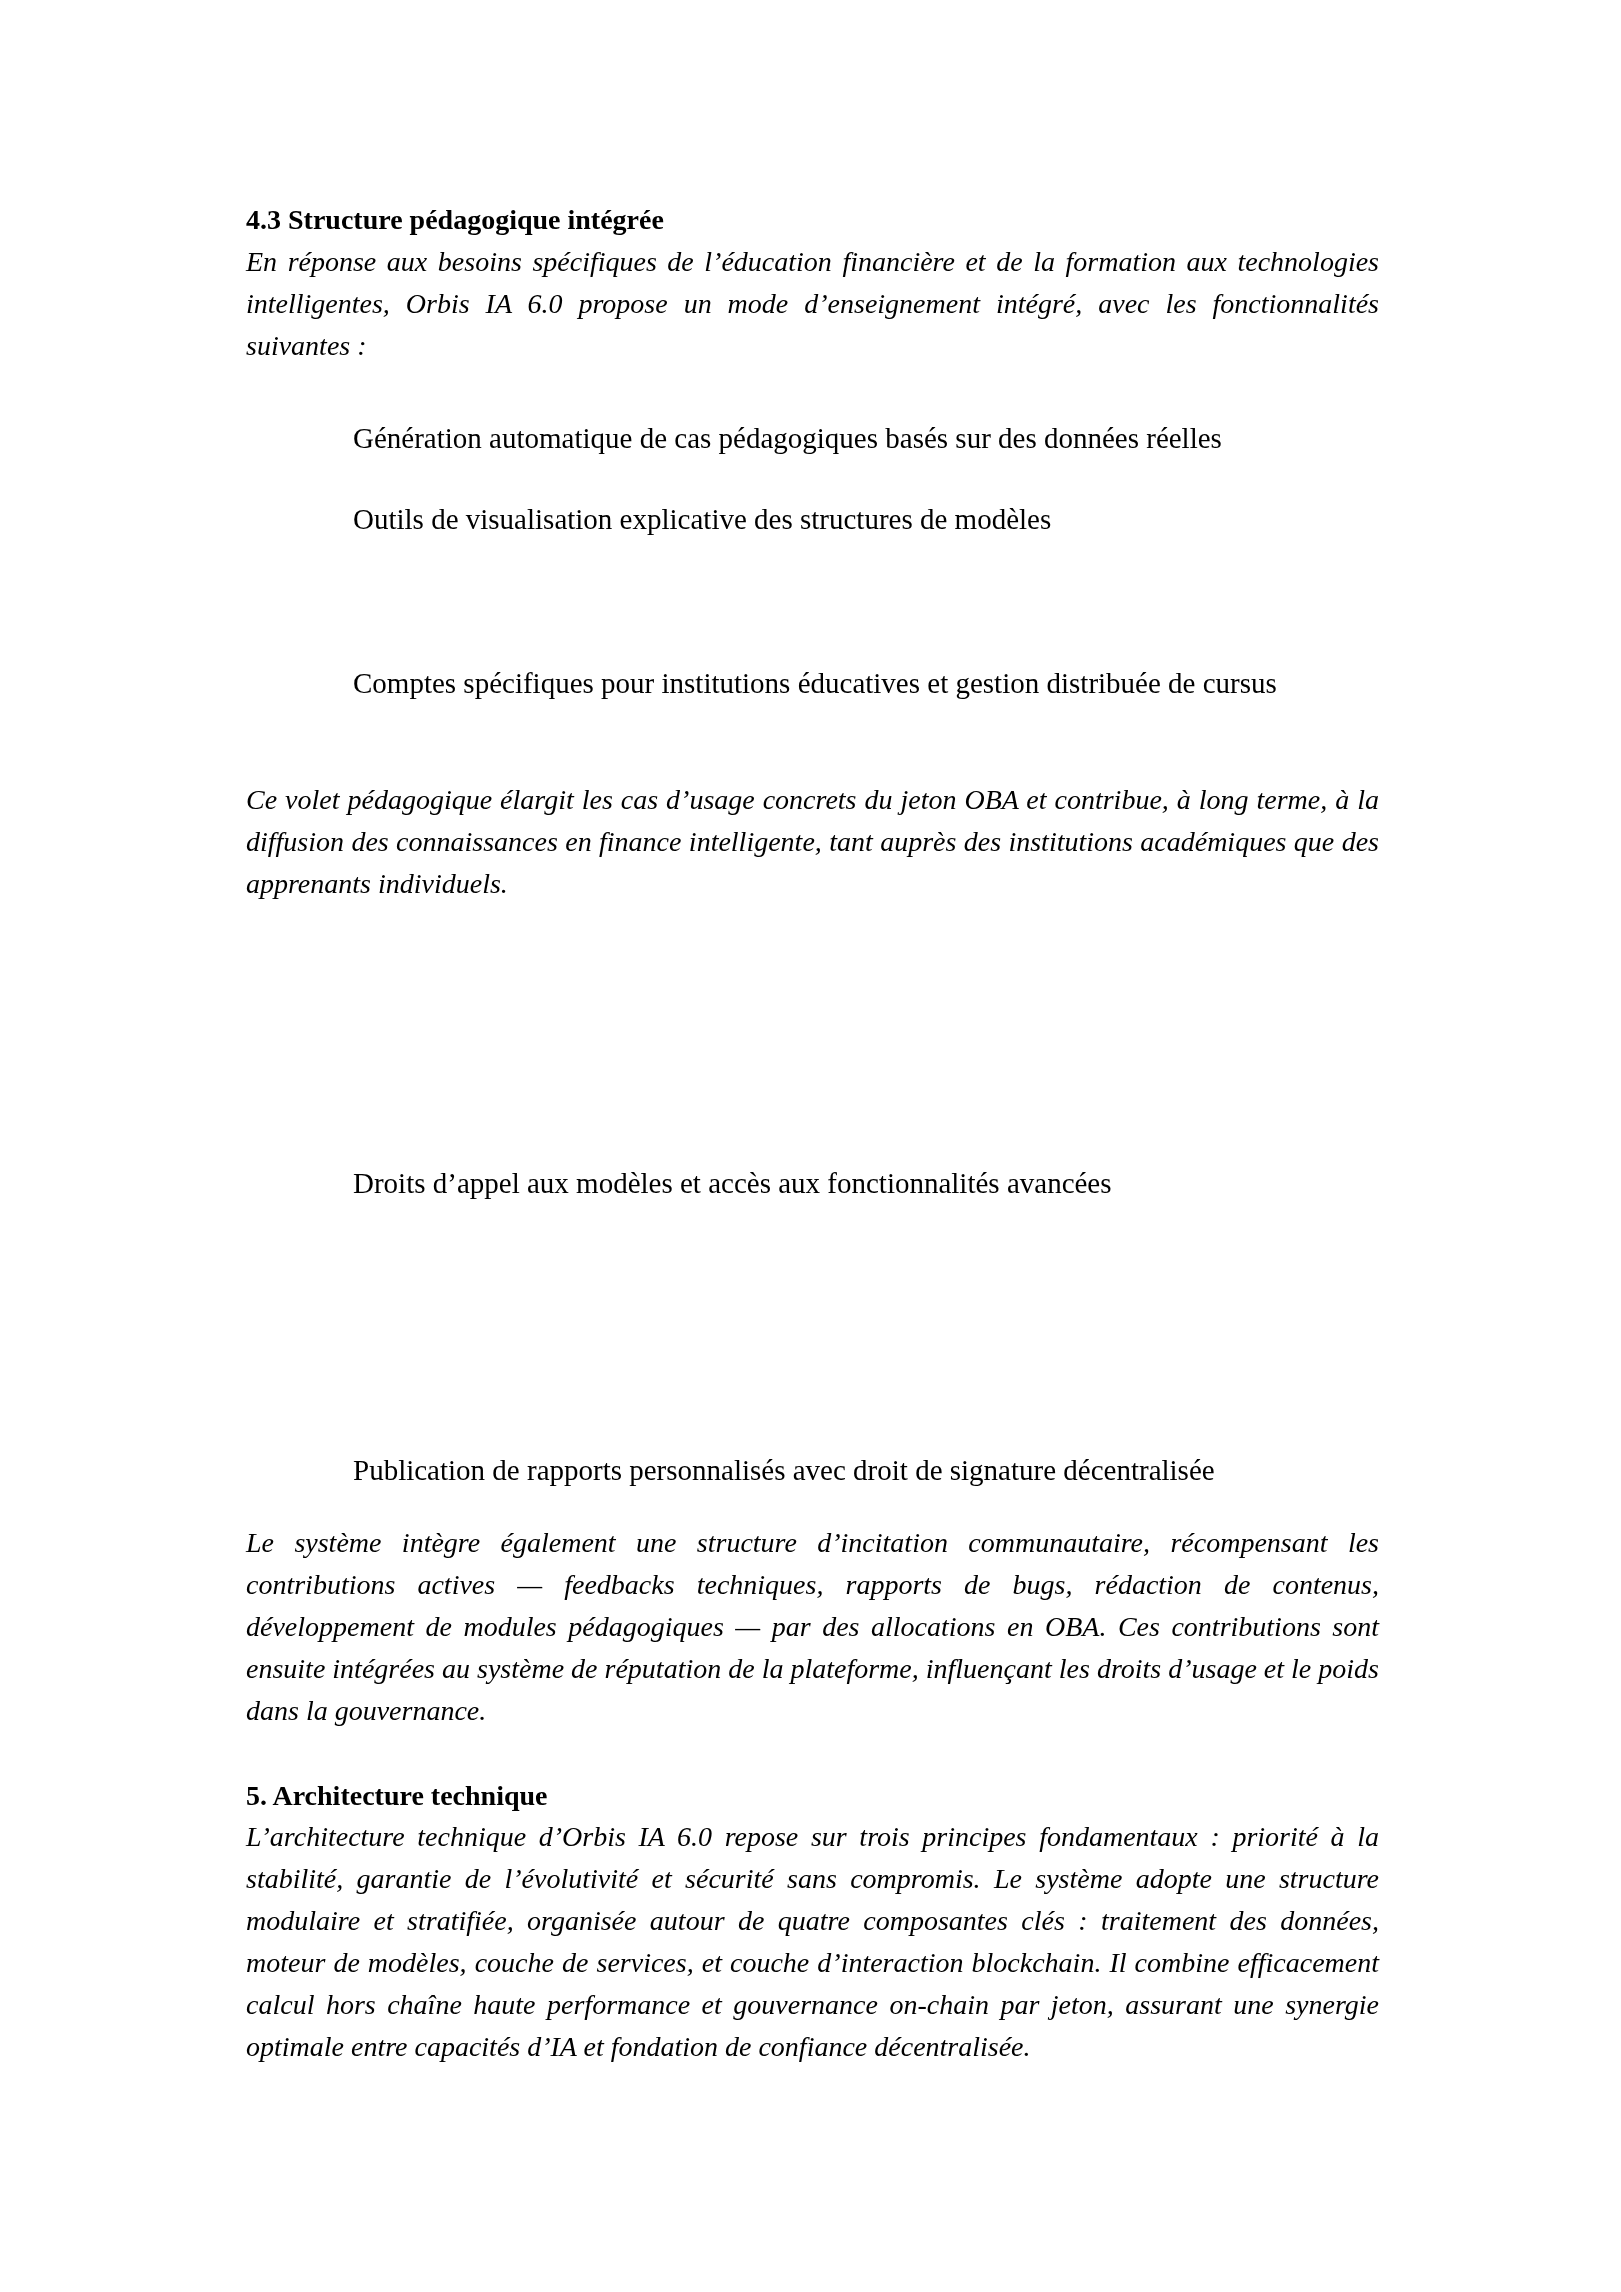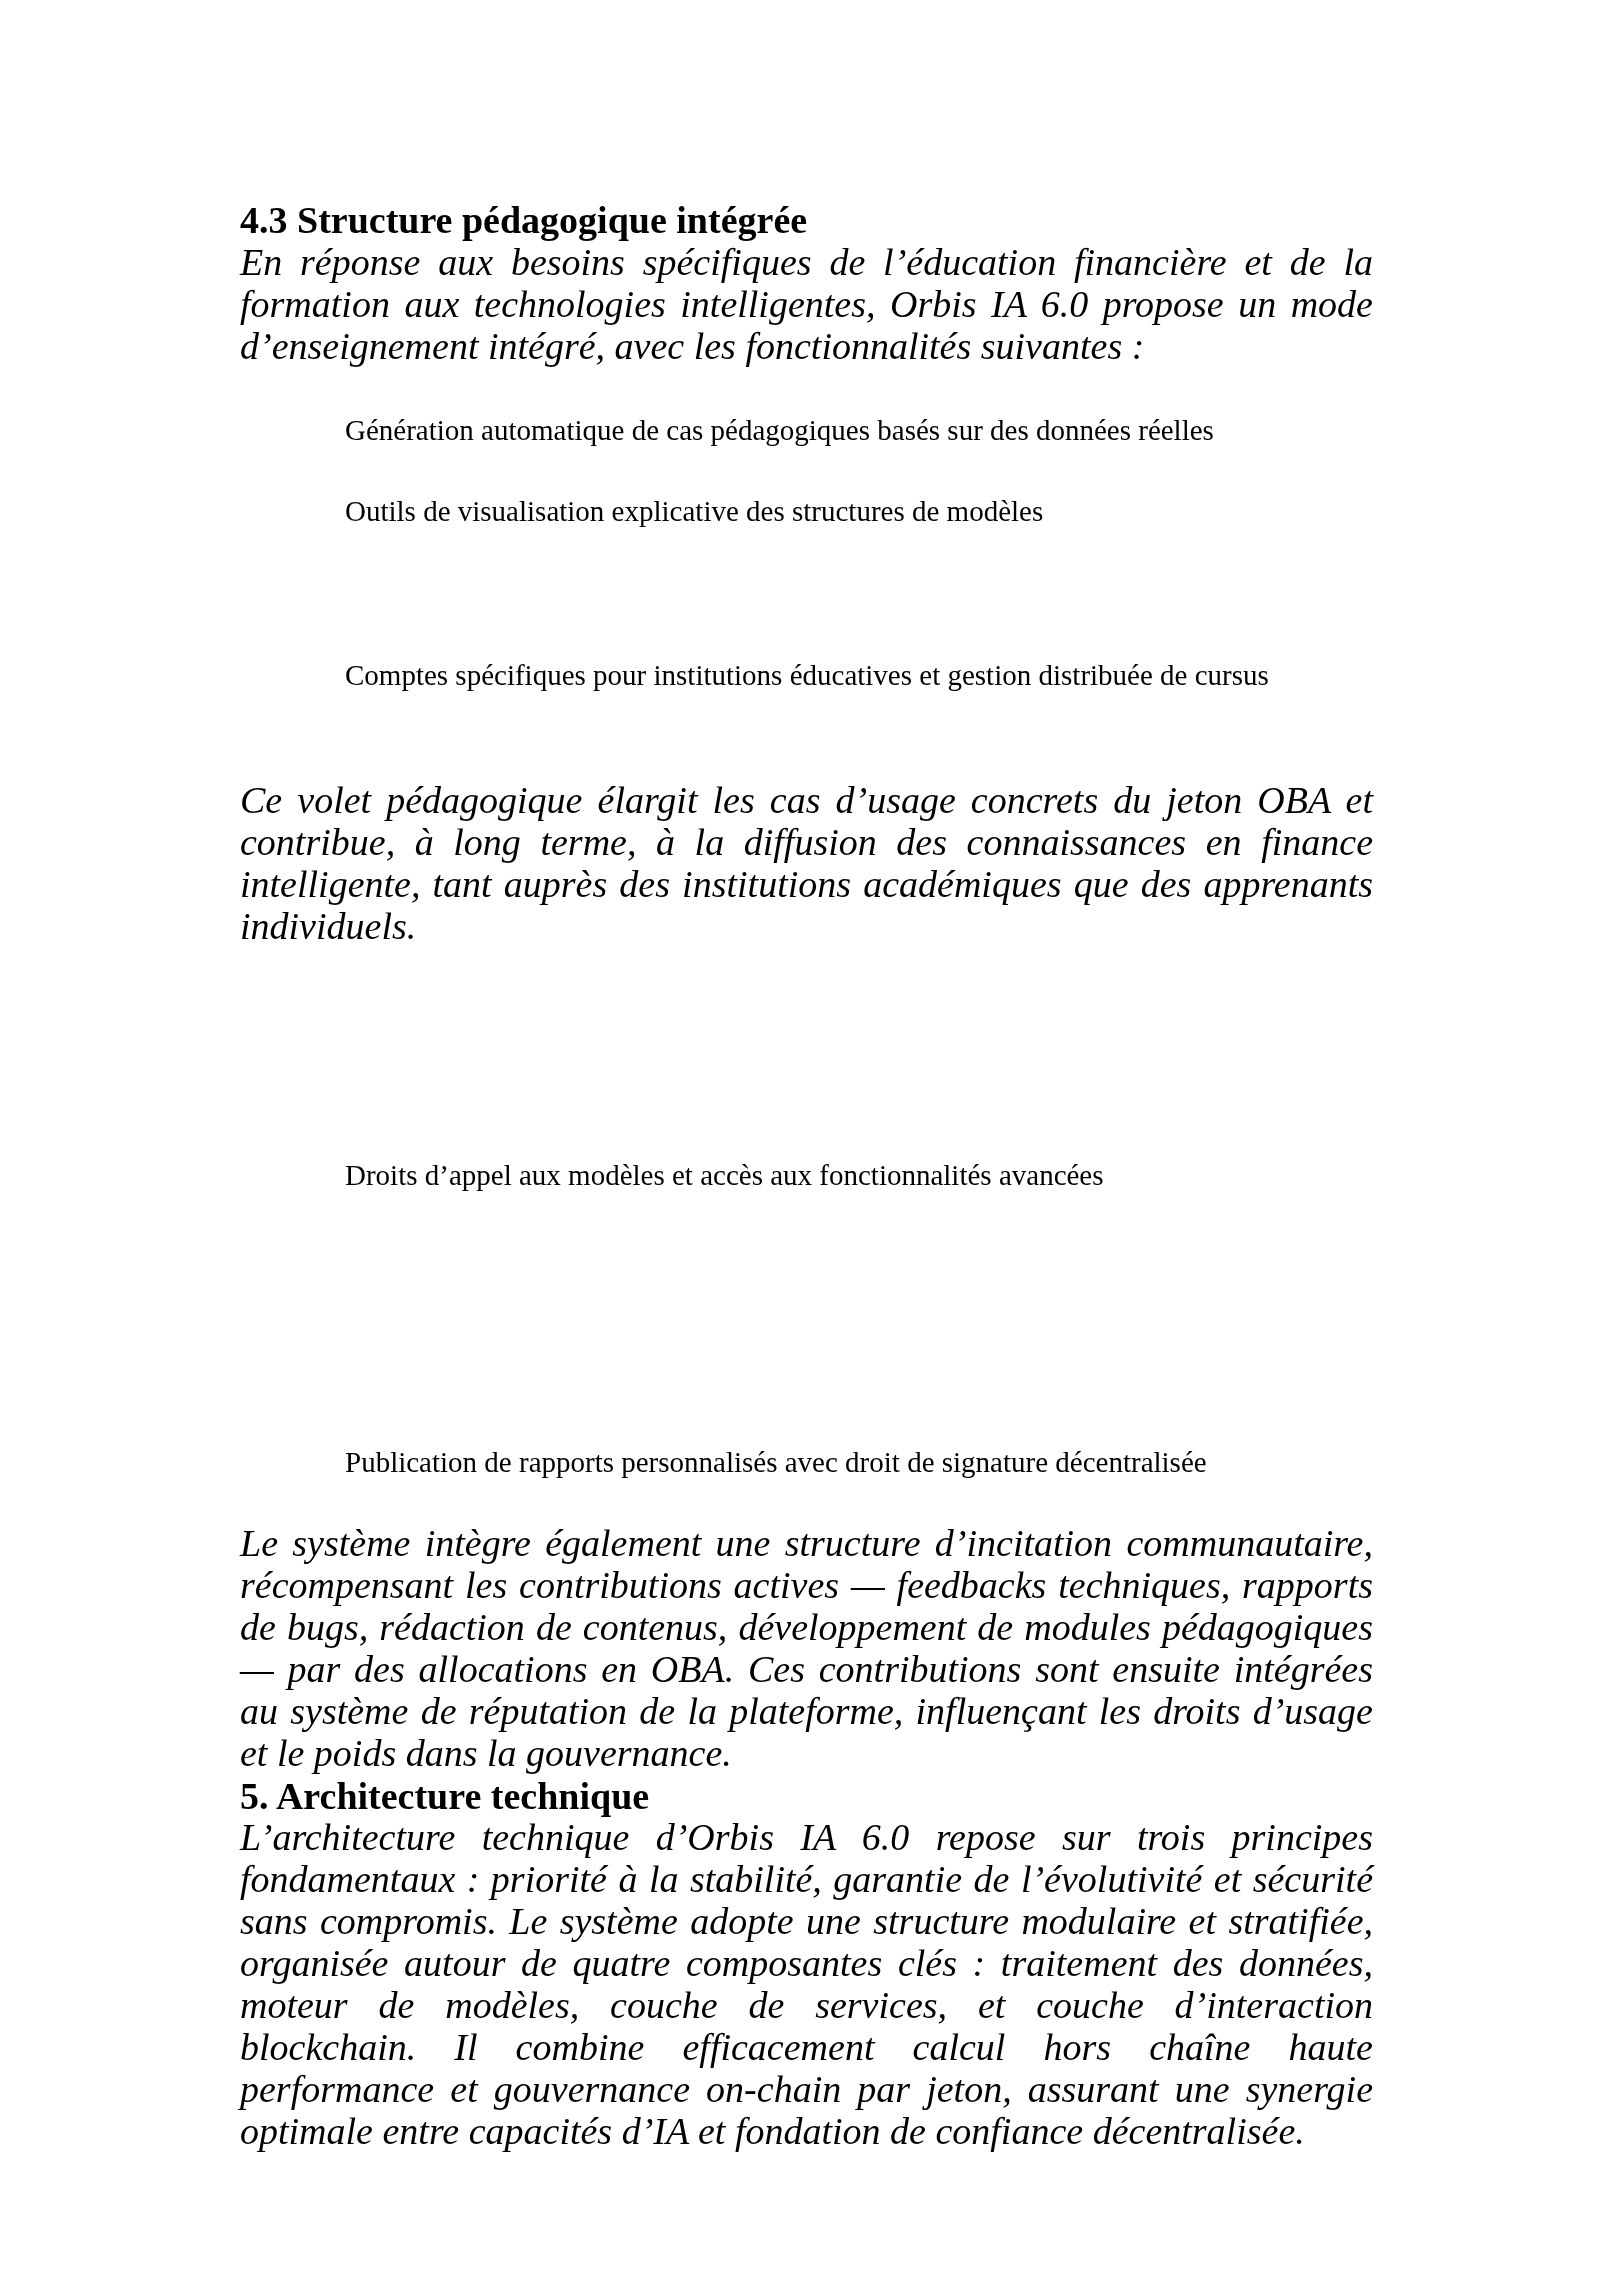--- a/index.html
+++ b/index.html
@@ -1,23 +1,23 @@
 <!DOCTYPE html>
 <html><head>
 <meta charset="utf-8">
 <style>
   html, body { margin:0; padding:0; background:#ffffff; }
   body { width:1621px; height:2293px; position:relative; overflow:hidden;
          font-family:"Liberation Serif", serif; color:#000; }
   .page { position:absolute; left:0; top:0; width:1621px; height:2293px; background:#fff; }
-  .blk { position:absolute; left:240px; width:1133px; font-size:38px; line-height:42px; margin:0; }
+  .blk { position:absolute; left:246px; width:1133px; font-size:28px; line-height:42px; margin:0; }
   .h { font-weight:bold; white-space:nowrap; }
   .p { text-align:justify; text-align-last:left;font-style:italic; }
   .item { position:absolute; left:345px; width:1034px; font-size:29px; line-height:42px;
-          text-align:justify; text-align-last:left; margin:0; }
+          text-align:justify; text-align-last:left; margin:8px; }
 </style>
 </head>
 <body>
 
 <div class="page">
 
   <div class="blk h" style="top:199px">4.3 Structure pédagogique intégrée</div>
   <p class="blk p" style="top:241px">En réponse aux besoins spécifiques de l’éducation financière et de la formation aux technologies intelligentes, Orbis IA 6.0 propose un mode d’enseignement intégré, avec les fonctionnalités suivantes :</p>
   <p class="item" style="top:409px">Génération automatique de cas pédagogiques basés sur des données réelles</p>
   <p class="item" style="top:490px">Outils de visualisation explicative des structures de modèles</p>

